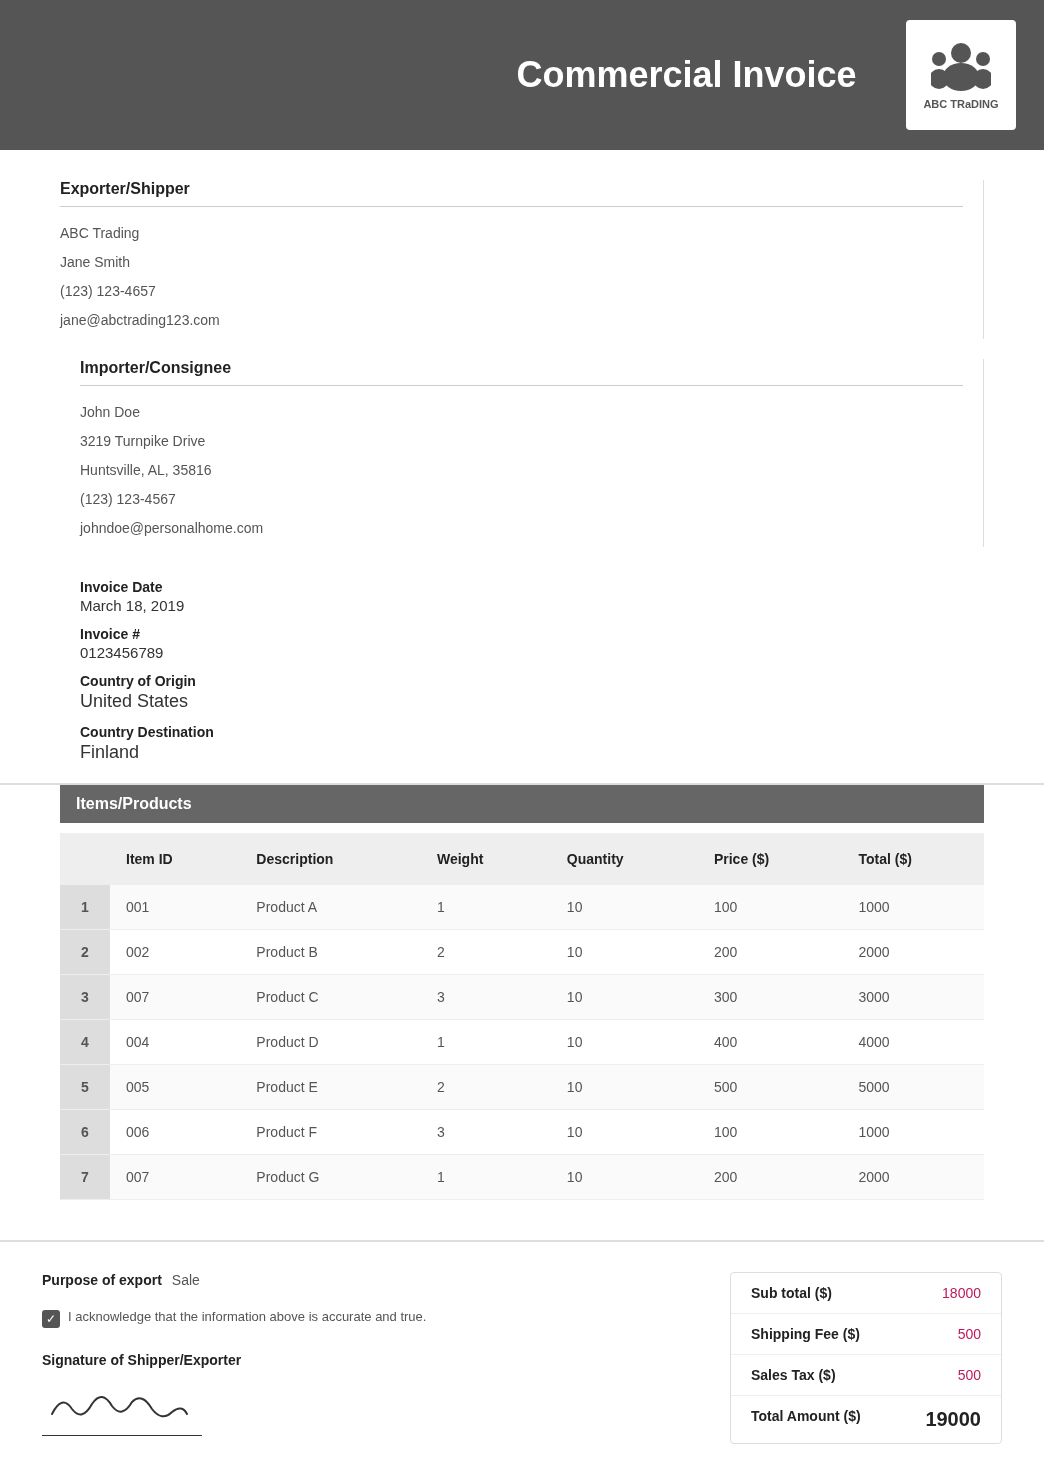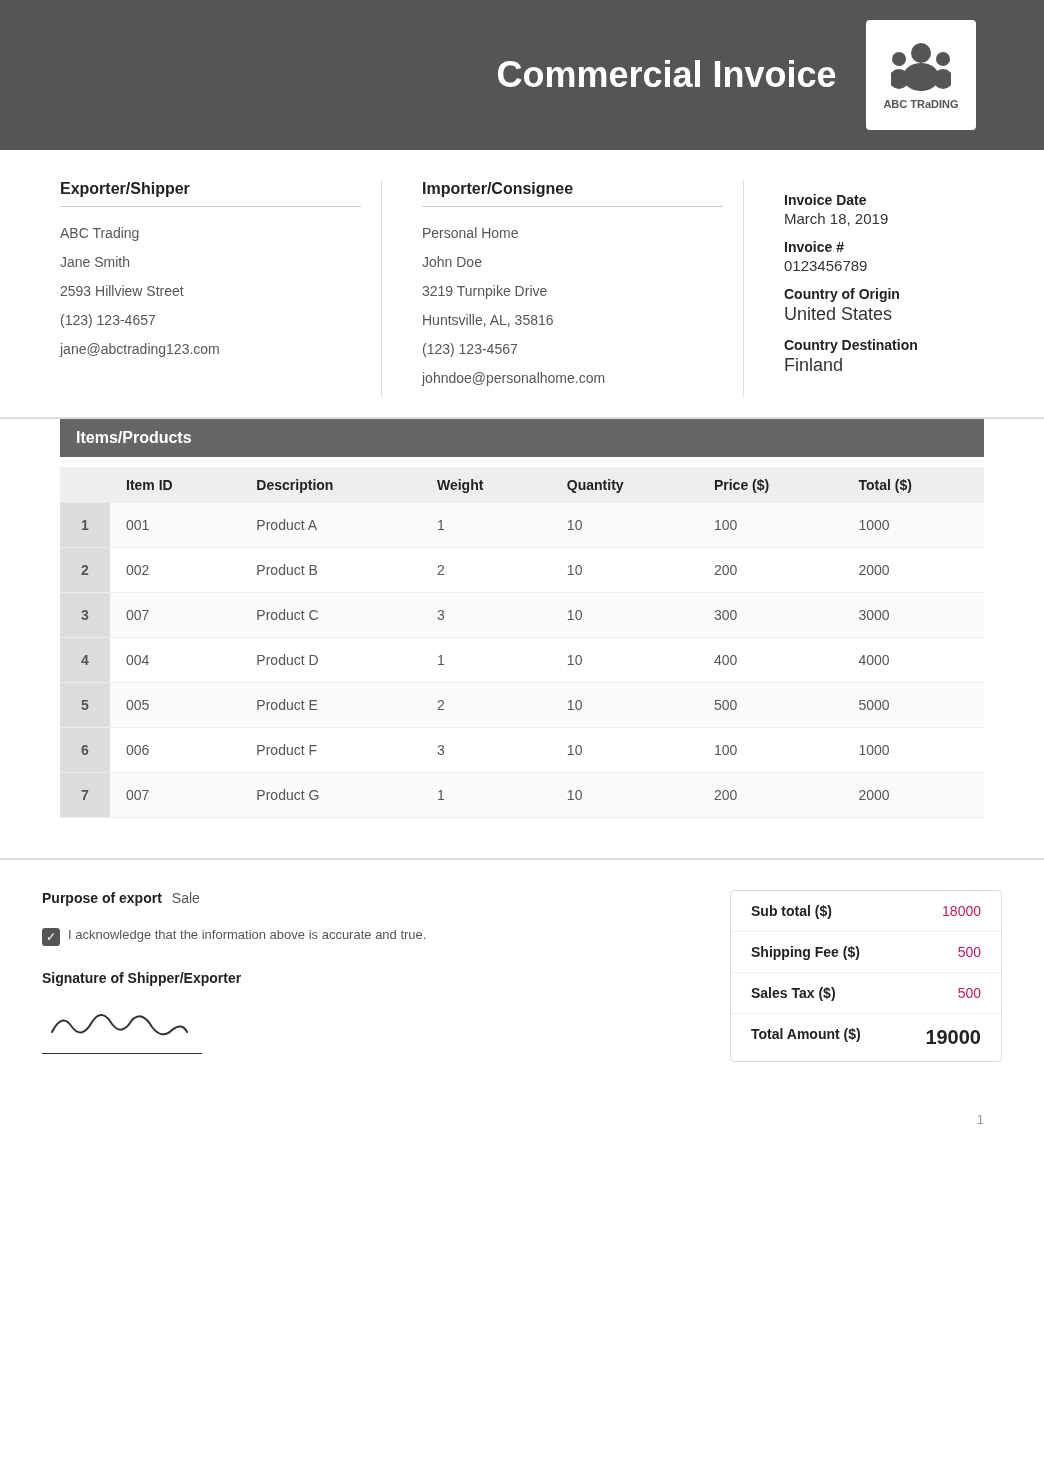--- a/index.html
+++ b/index.html
@@ -11,21 +11,21 @@
       width: 1044px;
       min-height: 1477px;
     }
 
     
     .header {
       background: #555;
       display: flex;
       align-items: center;
       justify-content: space-between;
-      padding: 20px 68px;
+      padding: 20px 28px;
     }
     .header-title {
       color: #fff;
       font-size: 36px;
       font-weight: bold;
       flex: 1;
       text-align: center;
     }
     .logo-box {
       width: 110px;
@@ -46,20 +46,21 @@
       margin-top: 4px;
       line-height: 1.2;
     }
 
     
     .info-section {
       display: flex;
       padding: 30px 60px 20px;
       gap: 20px;
       border-bottom: 2px solid #ddd;
+      flex-direction: column;
     }
     .exporter-col, .importer-col {
       flex: 1;
       padding-right: 20px;
       border-right: 1px solid #ddd;
     }
     .importer-col {
       padding-left: 20px;
     }
     .invoice-meta {
@@ -106,21 +107,21 @@
       padding: 10px 16px;
       margin-bottom: 10px;
     }
     .items-table {
       width: 100%;
       border-collapse: collapse;
     }
     .items-table th {
       background: #eee;
       font-weight: bold;
-      padding: 10px 16px;
+      padding: 18px 16px;
       text-align: left;
       color: #222;
       font-size: 14px;
     }
     .items-table td {
       padding: 14px 16px;
       color: #555;
       font-size: 14px;
       border-bottom: 1px solid #eee;
     }
@@ -260,28 +261,26 @@
     <div class="logo-text">ABC TRaDING</div>
   </div>
 </div>
 
 <div class="info-section">
 
   <div class="exporter-col">
     <div class="col-header">Exporter/Shipper</div>
     <div class="info-line">ABC Trading</div>
     <div class="info-line">Jane Smith</div>
-    <div class="info-line">2593 Hillview Street</div>
     <div class="info-line">(123) 123-4657</div>
     <div class="info-line">jane@abctrading123.com</div>
   </div>
 
   <div class="importer-col">
     <div class="col-header">Importer/Consignee</div>
-    <div class="info-line">Personal Home</div>
     <div class="info-line">John Doe</div>
     <div class="info-line">3219 Turnpike Drive</div>
     <div class="info-line">Huntsville, AL, 35816</div>
     <div class="info-line">(123) 123-4567</div>
     <div class="info-line">johndoe@personalhome.com</div>
   </div>
 
   <div class="invoice-meta">
     <div class="meta-label">Invoice Date</div>
     <div class="meta-value">March 18, 2019</div>

